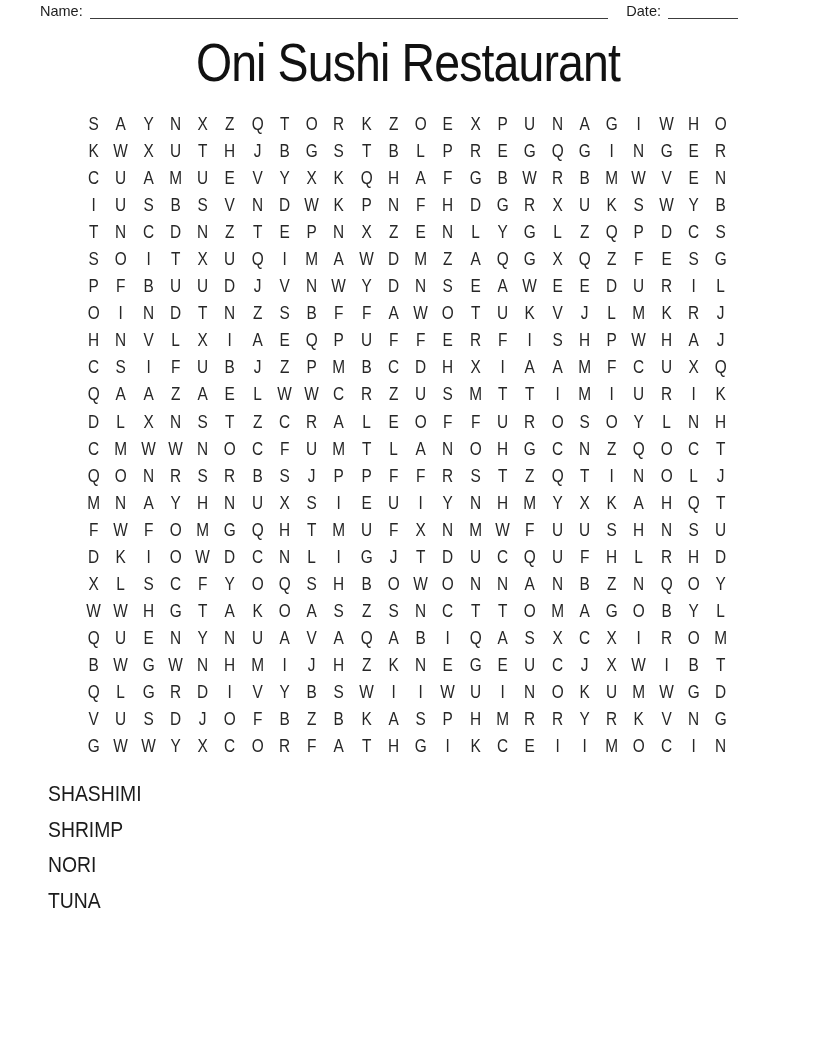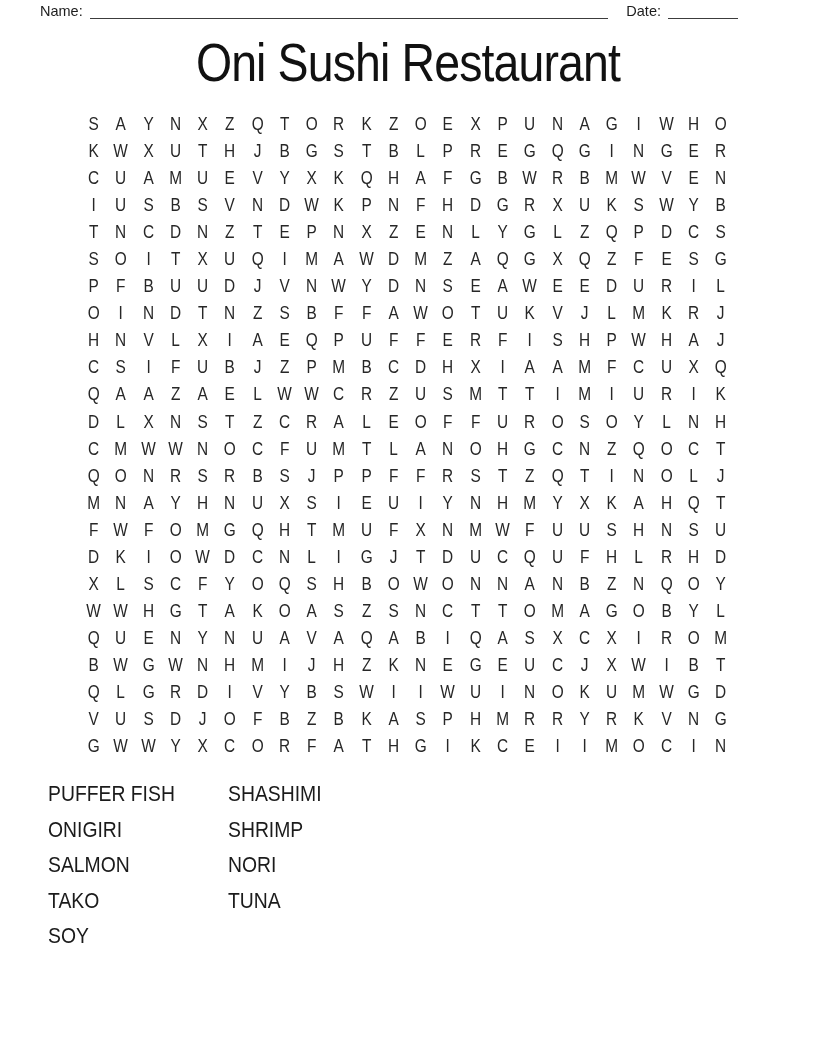--- a/index.html
+++ b/index.html
@@ -684,25 +684,18 @@
     <div class="ws-cell">I</div>
     <div class="ws-cell">M</div>
     <div class="ws-cell">O</div>
     <div class="ws-cell">C</div>
     <div class="ws-cell">I</div>
     <div class="ws-cell">N</div>
   </div>
 
 <div class="word-list">
     <div class="word-col">
-      <div class="word-item">PUFFER FISH</div>
-      <div class="word-item">ONIGIRI</div>
-      <div class="word-item">SALMON</div>
-      <div class="word-item">TAKO</div>
-      <div class="word-item">SOY</div>
-    </div>
-    <div class="word-col">
       <div class="word-item">SHASHIMI</div>
       <div class="word-item">SHRIMP</div>
       <div class="word-item">NORI</div>
       <div class="word-item">TUNA</div>
     </div>
   </div>
 
 </body></html>

